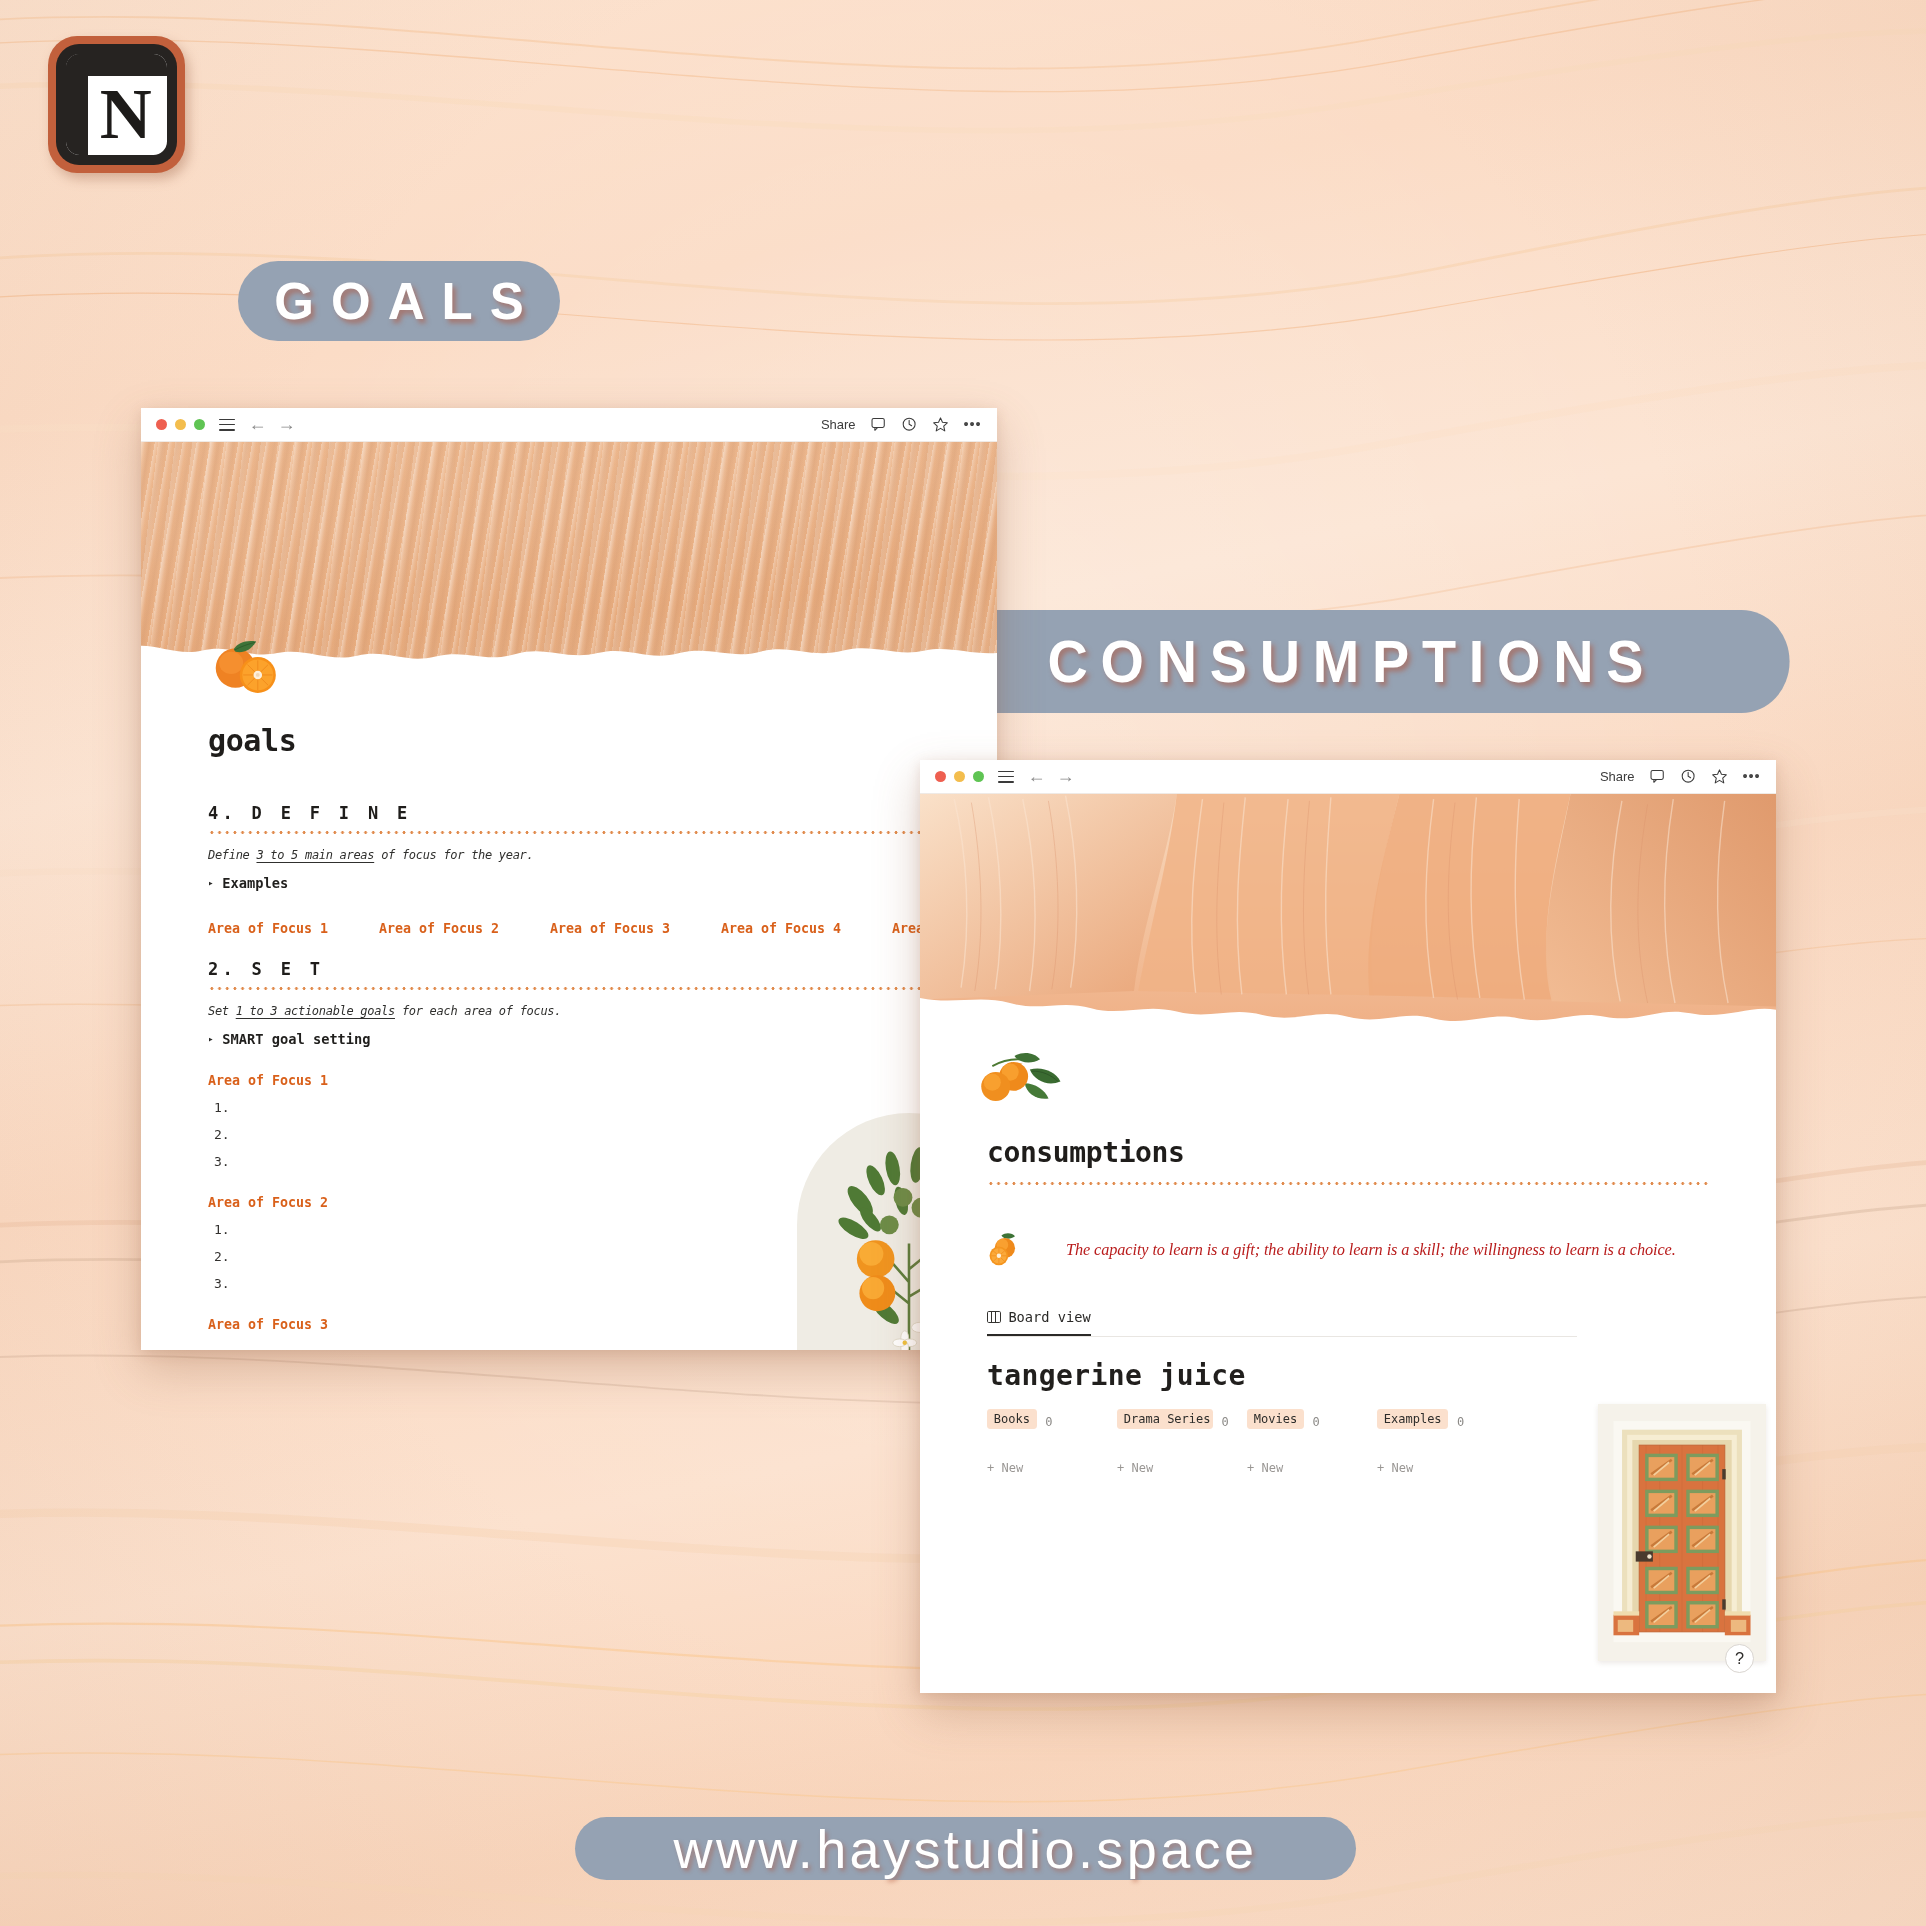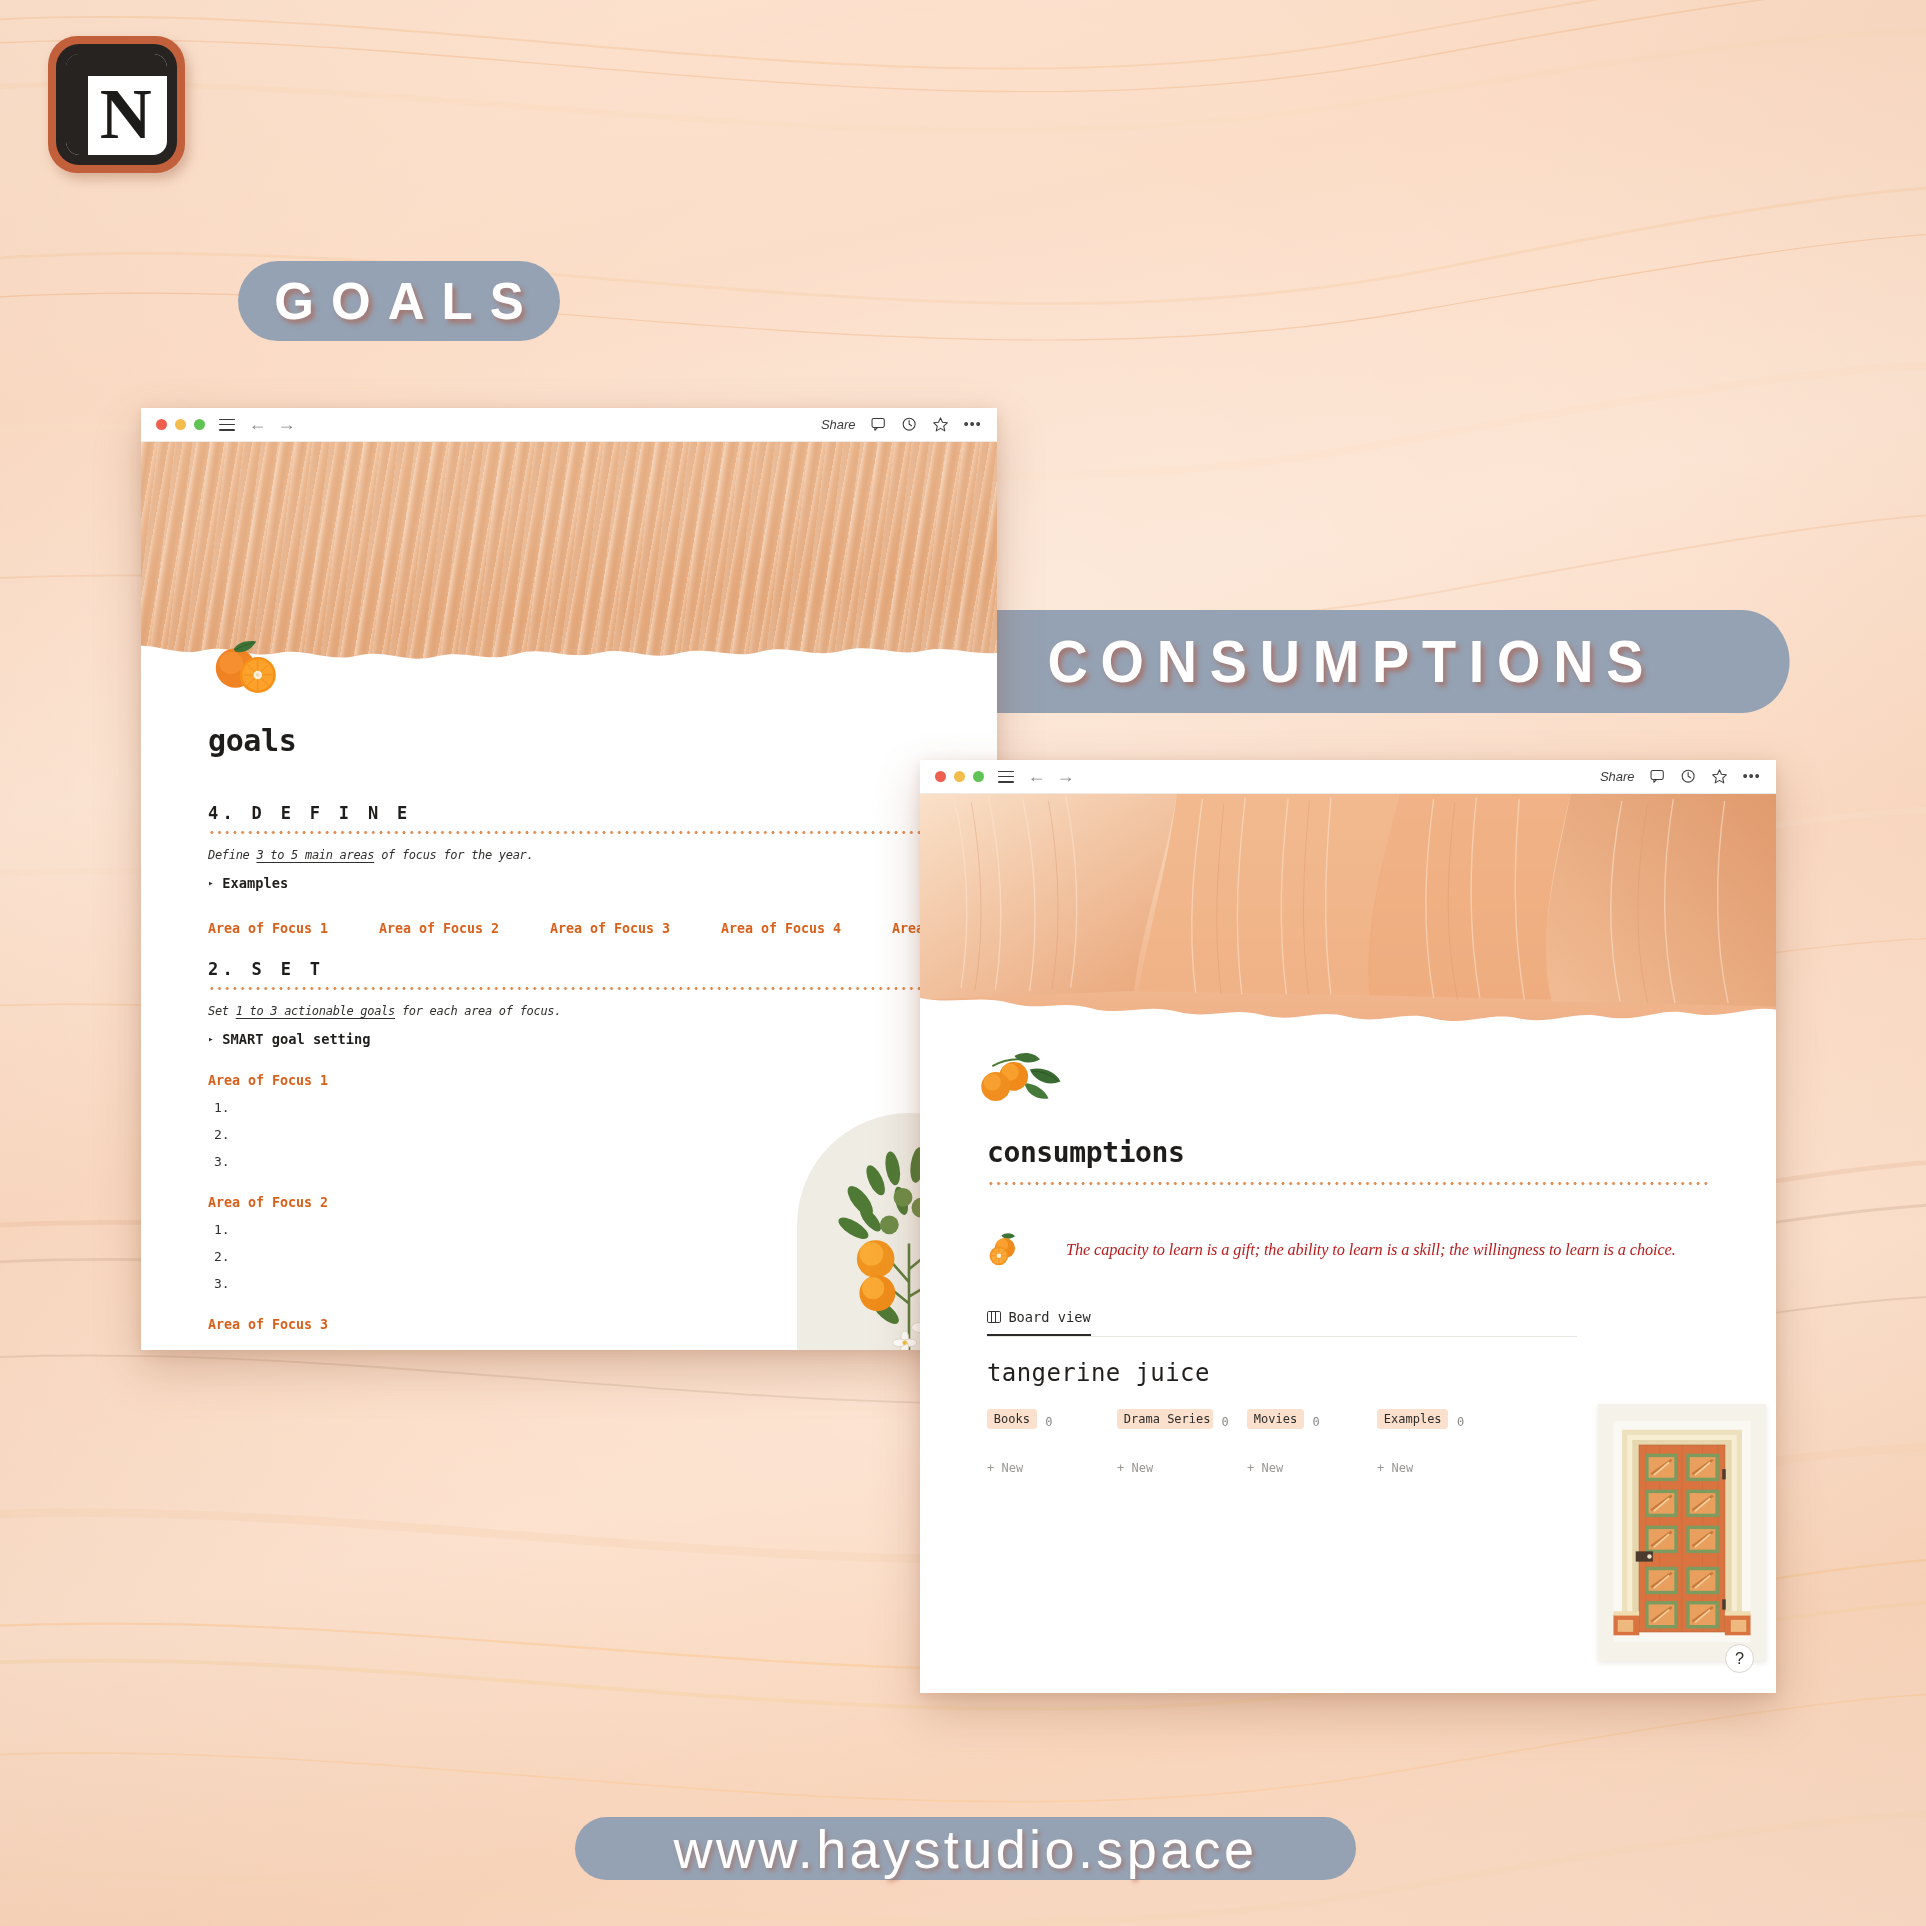--- a/index.html
+++ b/index.html
@@ -146,21 +146,21 @@
 
   .tb-icon {
     color: #474747;
     display: inline-flex; align-items: center; justify-content: center;
     line-height: 1;
   }
   .hamburger { margin-left: 14.6px; width: 15.4px; height: 12px; display: flex; flex-direction: column; justify-content: space-between; }
   .hamburger i { display: block; height: 1.7px; background: #3a3a3a; border-radius: 0.9px; }
   .nav-arrows { margin-left: 13.7px; display: flex; gap: 11px; color: #8a8a8a; font-size: 18px; }
 
-  .tb-right { margin-left: auto; display: flex; align-items: center; gap: 14.6px; font-style: italic; }
+  .tb-right { margin-left: auto; display: flex; align-items: center; gap: 14.6px; }
   .share-text { font-size: 13px; color: #3c3c3c; font-family: "Liberation Sans", sans-serif; }
 
   .win-body { flex: 1; position: relative; overflow: hidden; background: #fff; }
 
   
   .cover-sand {
     position: absolute; left: 0; right: 0; top: 0; height: 226px;
     background:
       repeating-linear-gradient(100deg, rgba(255,255,255,0.30) 0px, rgba(255,255,255,0.0) 4.3px, rgba(196,140,102,0.18) 8.6px, rgba(255,255,255,0.0) 13.7px),
       repeating-linear-gradient(97deg, rgba(255,255,255,0.22) 0px, rgba(214,156,116,0.14) 7.7px, rgba(255,255,255,0.0) 17px),
@@ -304,22 +304,22 @@
     border: 1.5px solid #343330;
     border-radius: 1.7px;
     display: flex;
   }
   .board-ico i { flex: 1; border-right: 1.5px solid #343330; }
   .board-ico i:last-child { border-right: none; }
 
   #board-title {
     position: absolute; left: 67px; top: 565px;
     font-family: "DejaVu Sans Mono", monospace;
-    font-weight: 400;
-    font-size: 24px;
+    font-weight: 700;
+    font-size: 28px;
     color: #211f1d;
     letter-spacing: 0.4px;
   }
 
   #board-cols {
     position: absolute; left: 67px; top: 615px;
     display: flex; gap: 0;
   }
   .board-col { width: 130px; }
   .col-head { display: flex; align-items: flex-end; gap: 8.6px; }

